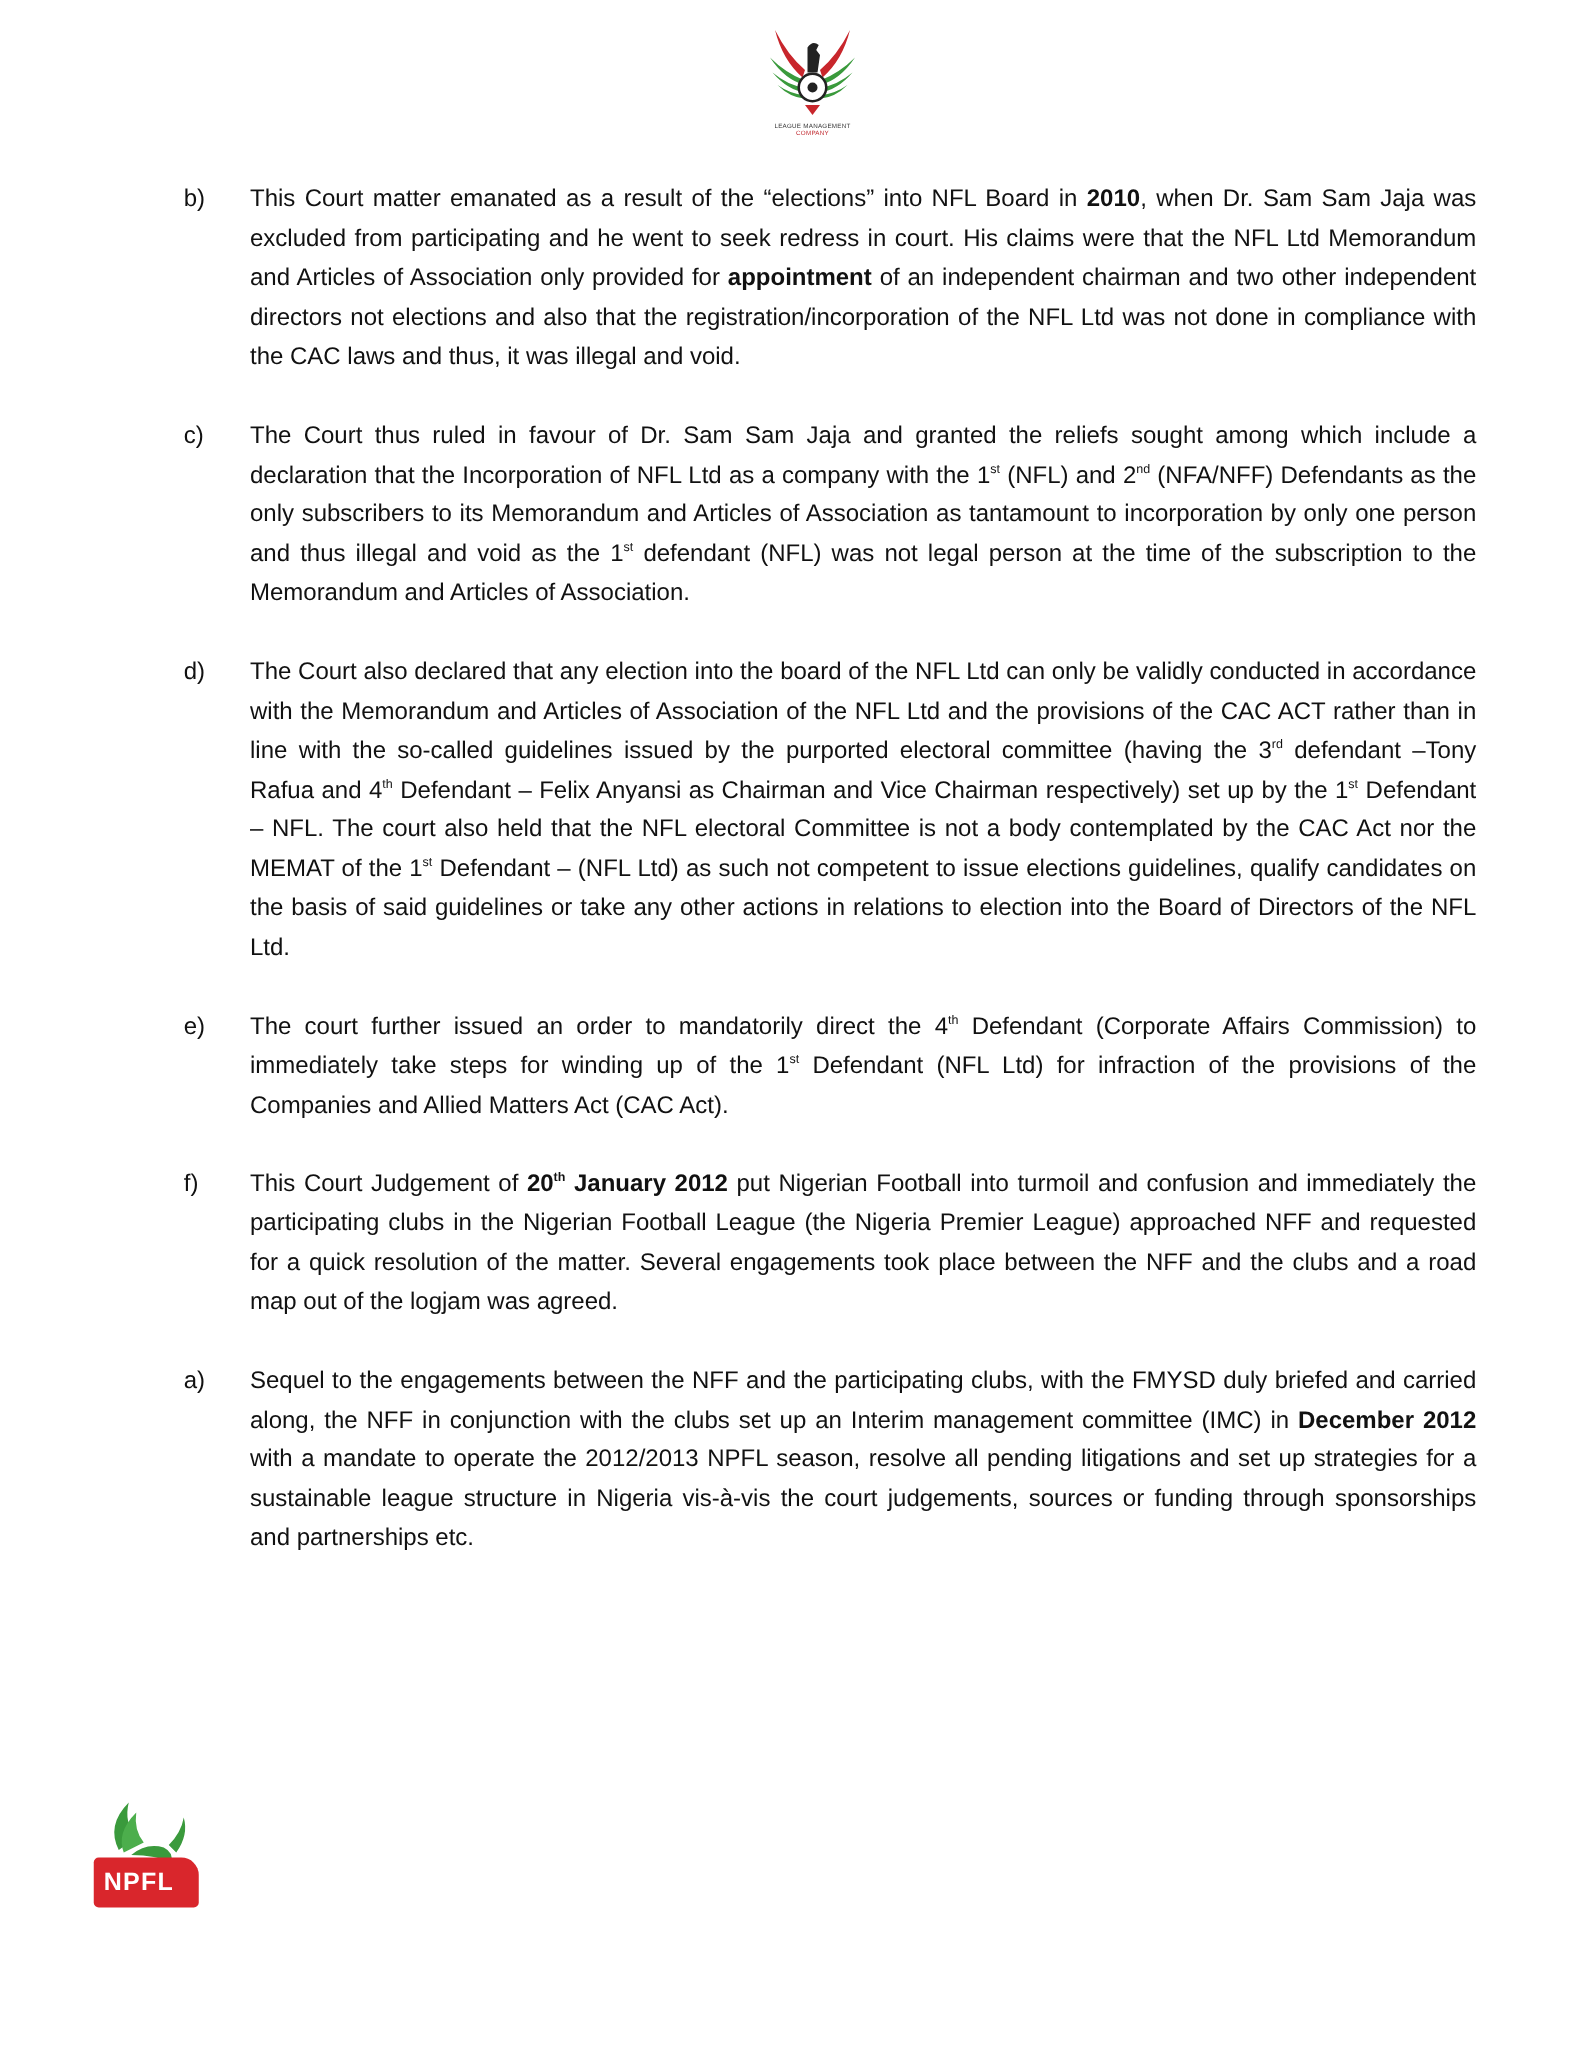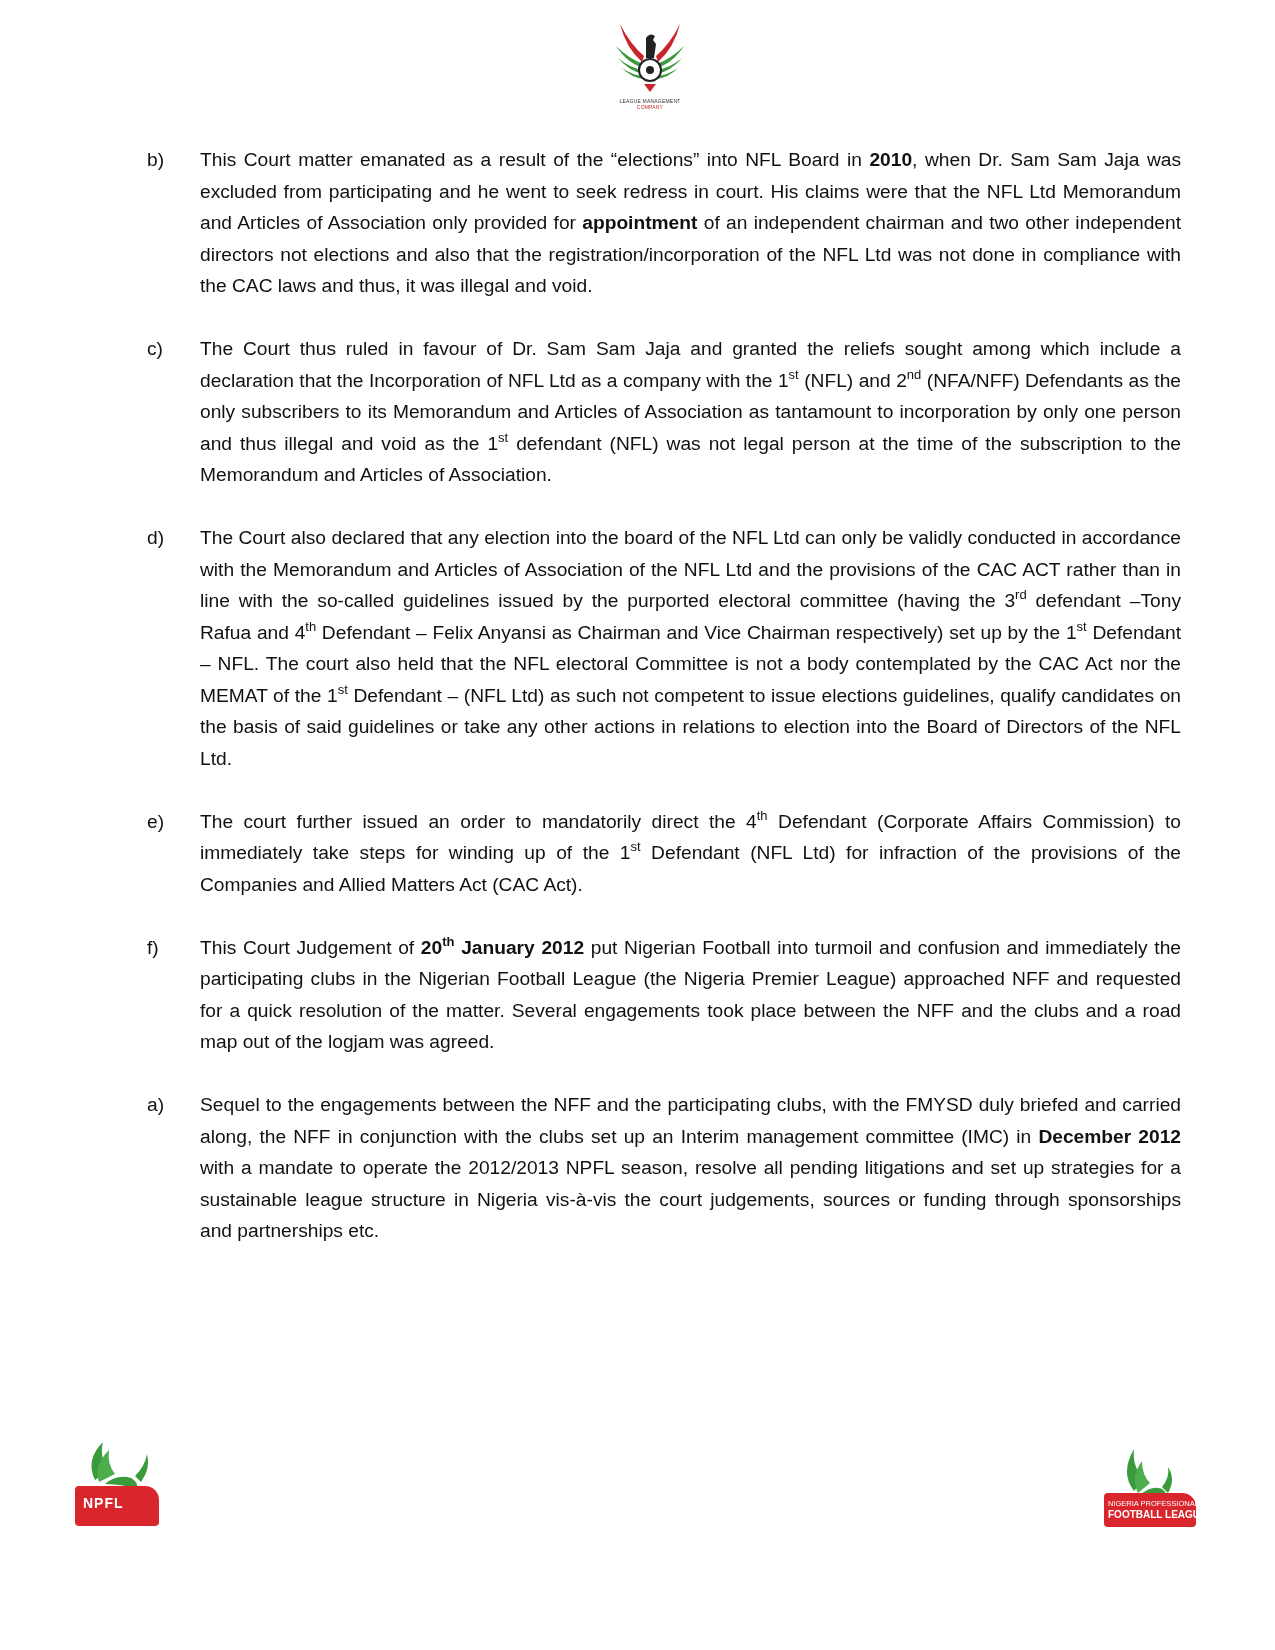--- a/index.html
+++ b/index.html
@@ -11,21 +11,21 @@
   .top-logo .cap { position:absolute; left:0; width:76px; text-align:center;
                    font-size:5px; letter-spacing:0.2px; }
   .top-logo .cap1 { top:80px; color:#333; }
   .top-logo .cap2 { top:86px; color:#c0272d; }
 
   .content { position:absolute; left:147px; top:128px; width:1050px; }
   .item { position:relative; padding-left:37px; font-size:19.2px; line-height:31.5px;
           text-align:justify; margin-bottom:31.5px; }
   .item .marker { position:absolute; left:0; top:0; }
   .item p { margin:16px; }
-  sup { font-size:13px; line-height:0; vertical-align:8px; }
+  sup { font-size:10px; line-height:0; vertical-align:8px; }
   b { font-weight:bold; }
   .heading { font-size:19.2px; line-height:31.5px; font-weight:bold; margin-bottom:31.5px;
              margin-top:0; }
   .heading .num { display:inline-block; width:37px; }
 
   .bottom-left-logo { position:absolute; left:75px; top:1440px; width:90px; height:100px; }
   .bottom-right-logo { position:absolute; left:1100px; top:1445px; width:100px; height:95px; }
   .npfl-red { position:absolute; background:#d9262c; border-radius:4px 14px 4px 4px; }
   .npfl-text { position:absolute; color:#fff; font-weight:bold; }
 </style>
@@ -91,30 +91,18 @@
   </div>
 
   <div class="bottom-left-logo">
     <svg width="90" height="60" viewBox="0 0 90 60" style="position:absolute;left:0;top:0">
       <path d="M20 40 Q10 20 28 2 Q24 18 34 30 Z" fill="#3a9a3c"></path>
       <path d="M24 42 Q18 26 34 10 Q32 24 40 34 Z" fill="#4cae4c"></path>
       <path d="M30 44 Q42 34 56 38 Q64 42 62 50 Q50 44 30 44Z" fill="#3a9a3c"></path>
       <path d="M60 36 Q70 26 72 14 Q76 28 66 42 Z" fill="#3a9a3c"></path>
     </svg>
     <div class="npfl-red" style="left:0; top:46px; width:84px; height:40px;">
-      <div class="npfl-text" style="left:8px; top:9px; font-size:14px; letter-spacing:1px;">NPFL</div>
+      <div class="npfl-text" style="left:8px; top:9px; font-size:20px; letter-spacing:1px;">NPFL</div>
     </div>
   </div>
 
-  <div class="bottom-right-logo">
-    <svg width="100" height="60" viewBox="0 0 100 60" style="position:absolute;left:0;top:0">
-      <path d="M34 46 Q20 28 34 4 Q32 22 44 34 Z" fill="#3a9a3c"></path>
-      <path d="M38 48 Q30 32 42 16 Q42 30 50 38 Z" fill="#4cae4c"></path>
-      <path d="M40 50 Q52 40 62 44 Q68 48 66 54 Q56 50 40 50Z" fill="#3a9a3c"></path>
-      <path d="M62 42 Q70 32 68 22 Q76 34 68 48 Z" fill="#3a9a3c"></path>
-    </svg>
-    <div class="npfl-red" style="left:4px; top:48px; width:92px; height:34px;">
-      <div class="npfl-text" style="left:4px; top:6px; font-size:7.5px; font-weight:normal; white-space:nowrap;">NIGERIA PROFESSIONAL</div>
-      <div class="npfl-text" style="left:4px; top:16px; font-size:10px; white-space:nowrap;">FOOTBALL LEAGUE</div>
-    </div>
-  </div>
 
 </div>
 
 </body></html>

